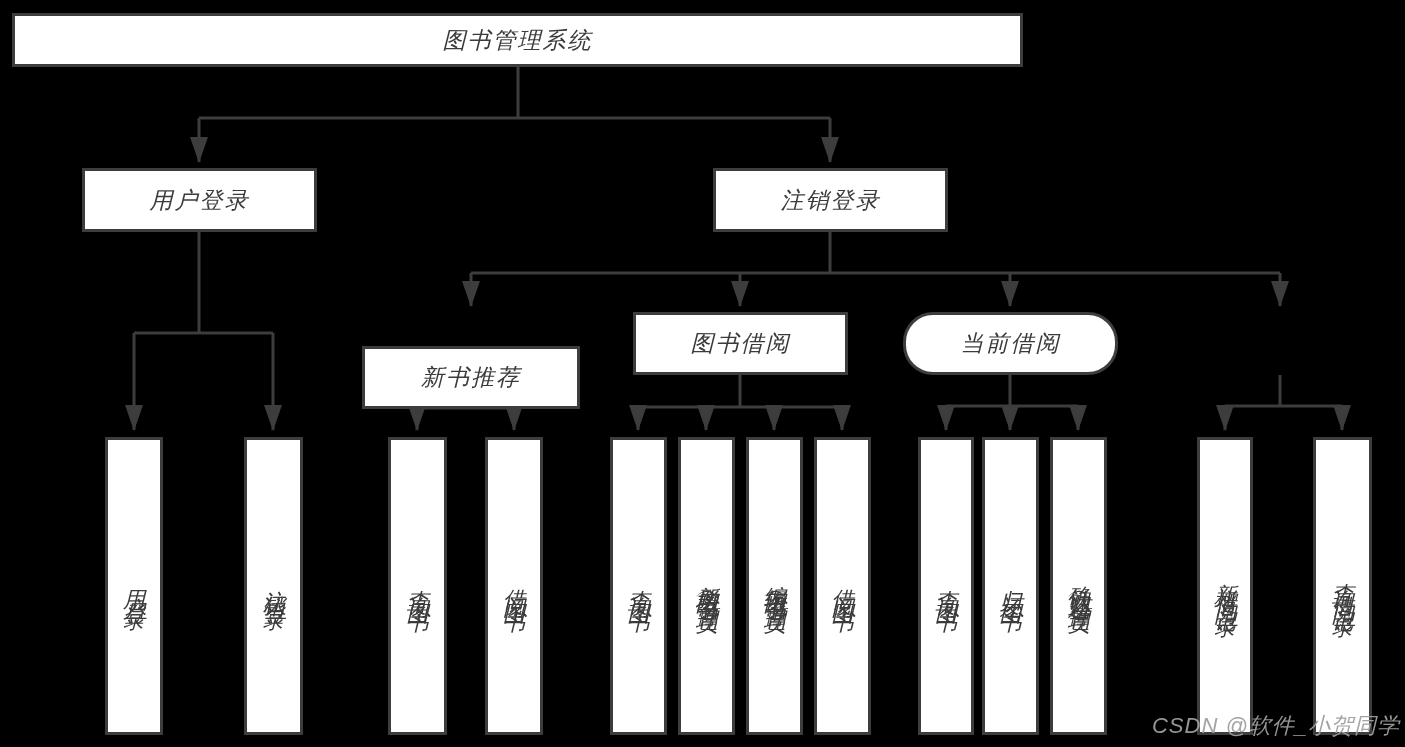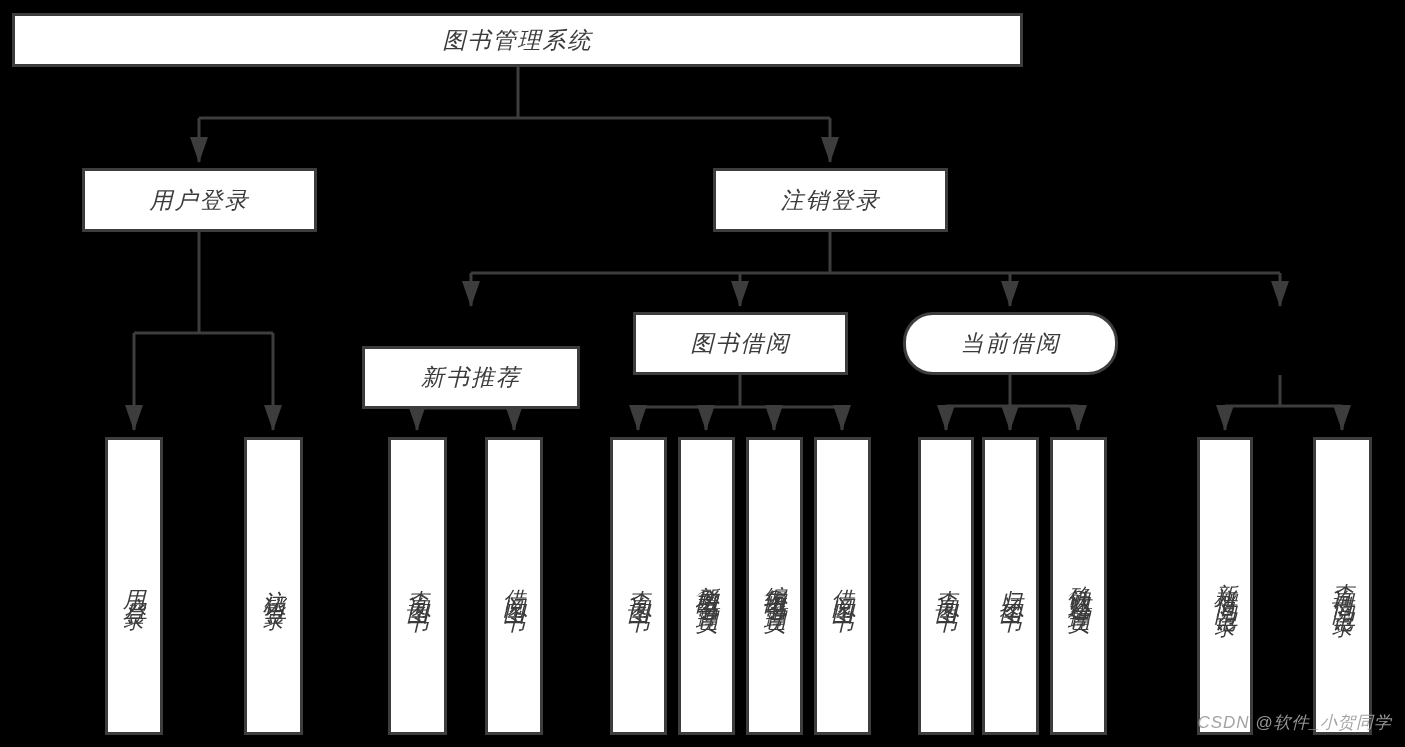--- a/index.html
+++ b/index.html
@@ -5,21 +5,21 @@
   html,body{margin:0;padding:0;background:#ffffff;}
   body{font-family:"Liberation Sans",sans-serif;color:#3b3b3b;}
   .stage{position:relative;width:1405px;height:747px;background:#000000;overflow:hidden;font-style:italic;}
   svg.connectors{position:absolute;left:0;top:0;width:1405px;height:747px;pointer-events:none;}
   .ln{stroke:#3d3d3d;stroke-width:3;fill:none;}
   .node{position:absolute;box-sizing:border-box;border:3px solid #3d3d3d;background:#ffffff;
         display:flex;align-items:center;justify-content:center;text-align:center;}
   .hbox{font-size:23px;letter-spacing:2px;}
   .vbox{font-size:22px;letter-spacing:7px;writing-mode:vertical-rl;text-orientation:mixed;
         line-height:1;padding:6px 0;}
-  .watermark{position:absolute;right:13px;top:711px;font-size:17px;letter-spacing:1px;
+  .watermark{position:absolute;right:5px;top:711px;font-size:22px;letter-spacing:1px;
              color:rgba(158,158,158,0.95);white-space:nowrap;text-align:center;}
 </style>
 </head>
 <body>
 
 <div class="stage">
 
   <svg class="connectors" viewBox="0 0 1405 747">
     <defs>
       <marker id="arw" viewBox="0 0 26 18" refX="25" refY="9" markerWidth="26" markerHeight="18" markerUnits="userSpaceOnUse" orient="auto">

